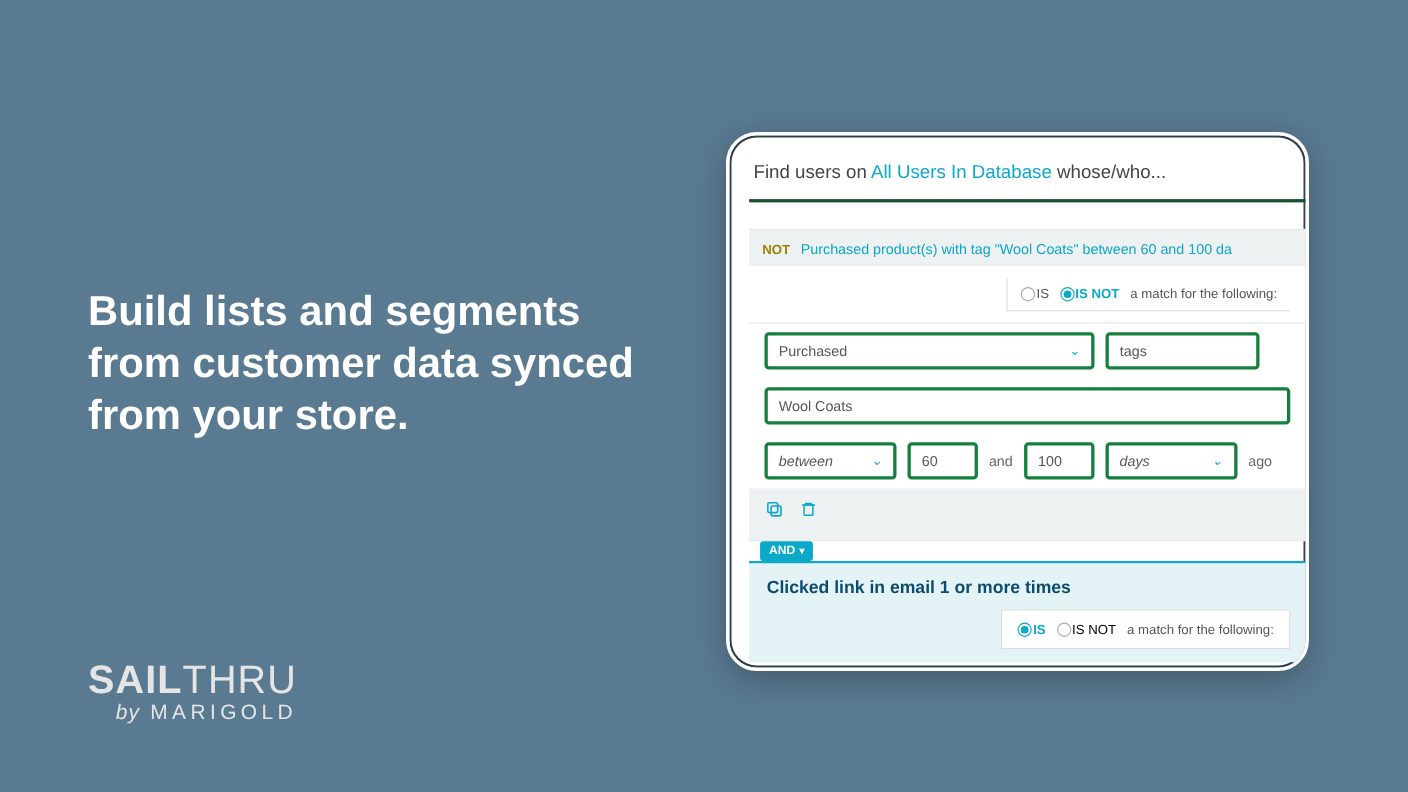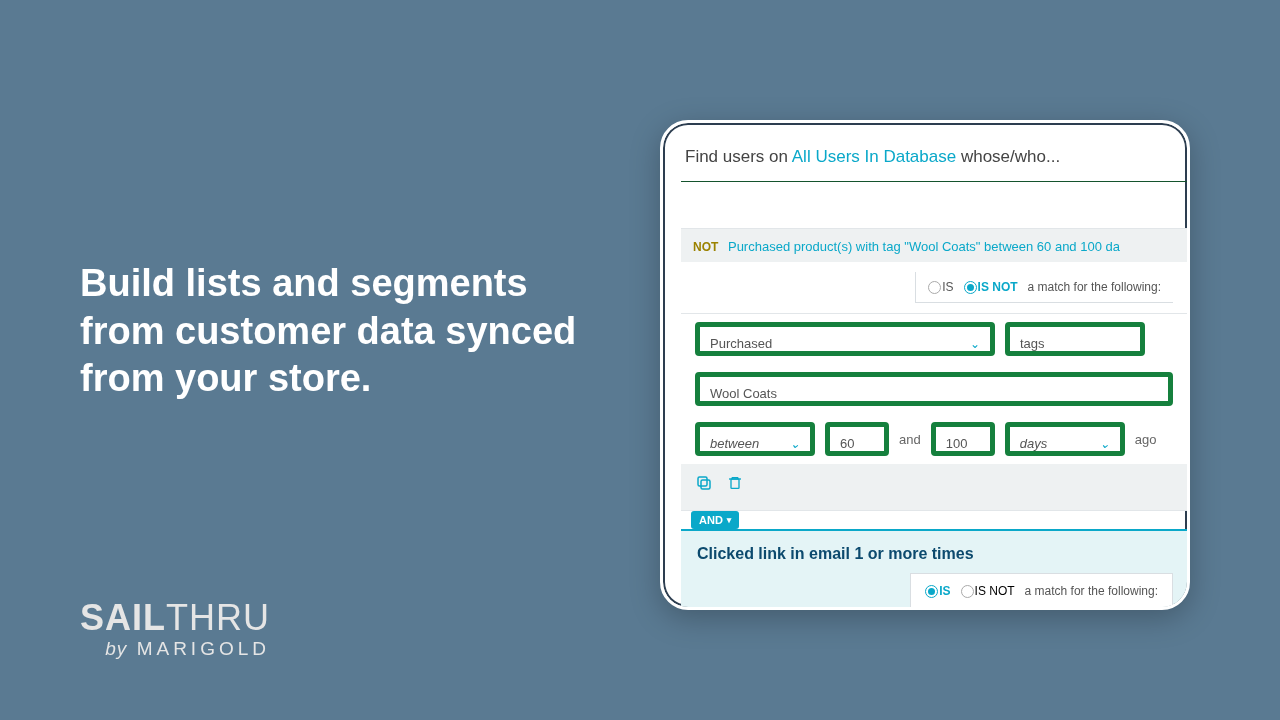--- a/index.html
+++ b/index.html
@@ -56,25 +56,25 @@
     overflow: hidden;
     padding: 14px 0 0 0;
   }
   .device-inner {
     padding: 6px 0 0 18px;
   }
   .query-header {
     font-size: 17px;
     color: #444;
     padding: 4px 0 14px 4px;
-    border-bottom: 1px solid #14532d;
+    border-bottom: 3px solid #14532d;
   }
   .query-header .link { color: #0aa8c9; }
   .criteria-block {
-    margin-top: 46px;
+    margin-top: 24px;
     border: 1px solid #e2e6e9;
     border-left: none;
     border-right: none;
     background: #fff;
   }
   .criteria-head {
     background: #eef1f2;
     padding: 10px 12px 8px 12px;
     font-size: 13px;
   }
@@ -132,26 +132,26 @@
   .match-text { font-size: 12px; color: #555; }
 
   .form-row {
     display: flex;
     gap: 10px;
     padding: 8px 14px;
     align-items: center;
     flex-wrap: wrap;
   }
   .select, .input {
-    border: 5px solid #15803d;
+    border: 3px solid #15803d;
     border-radius: 4px;
     background: #fff;
     height: 34px;
     display: inline-flex;
-    align-items: flex-end;
+    align-items: center;
     padding: 0 10px;
     font-size: 13px;
     color: #555;
     position: relative;
   }
   .select { padding-right: 30px; cursor: pointer; }
   .chev {
     position: absolute;
     right: 10px;
     color: #0aa8c9;

